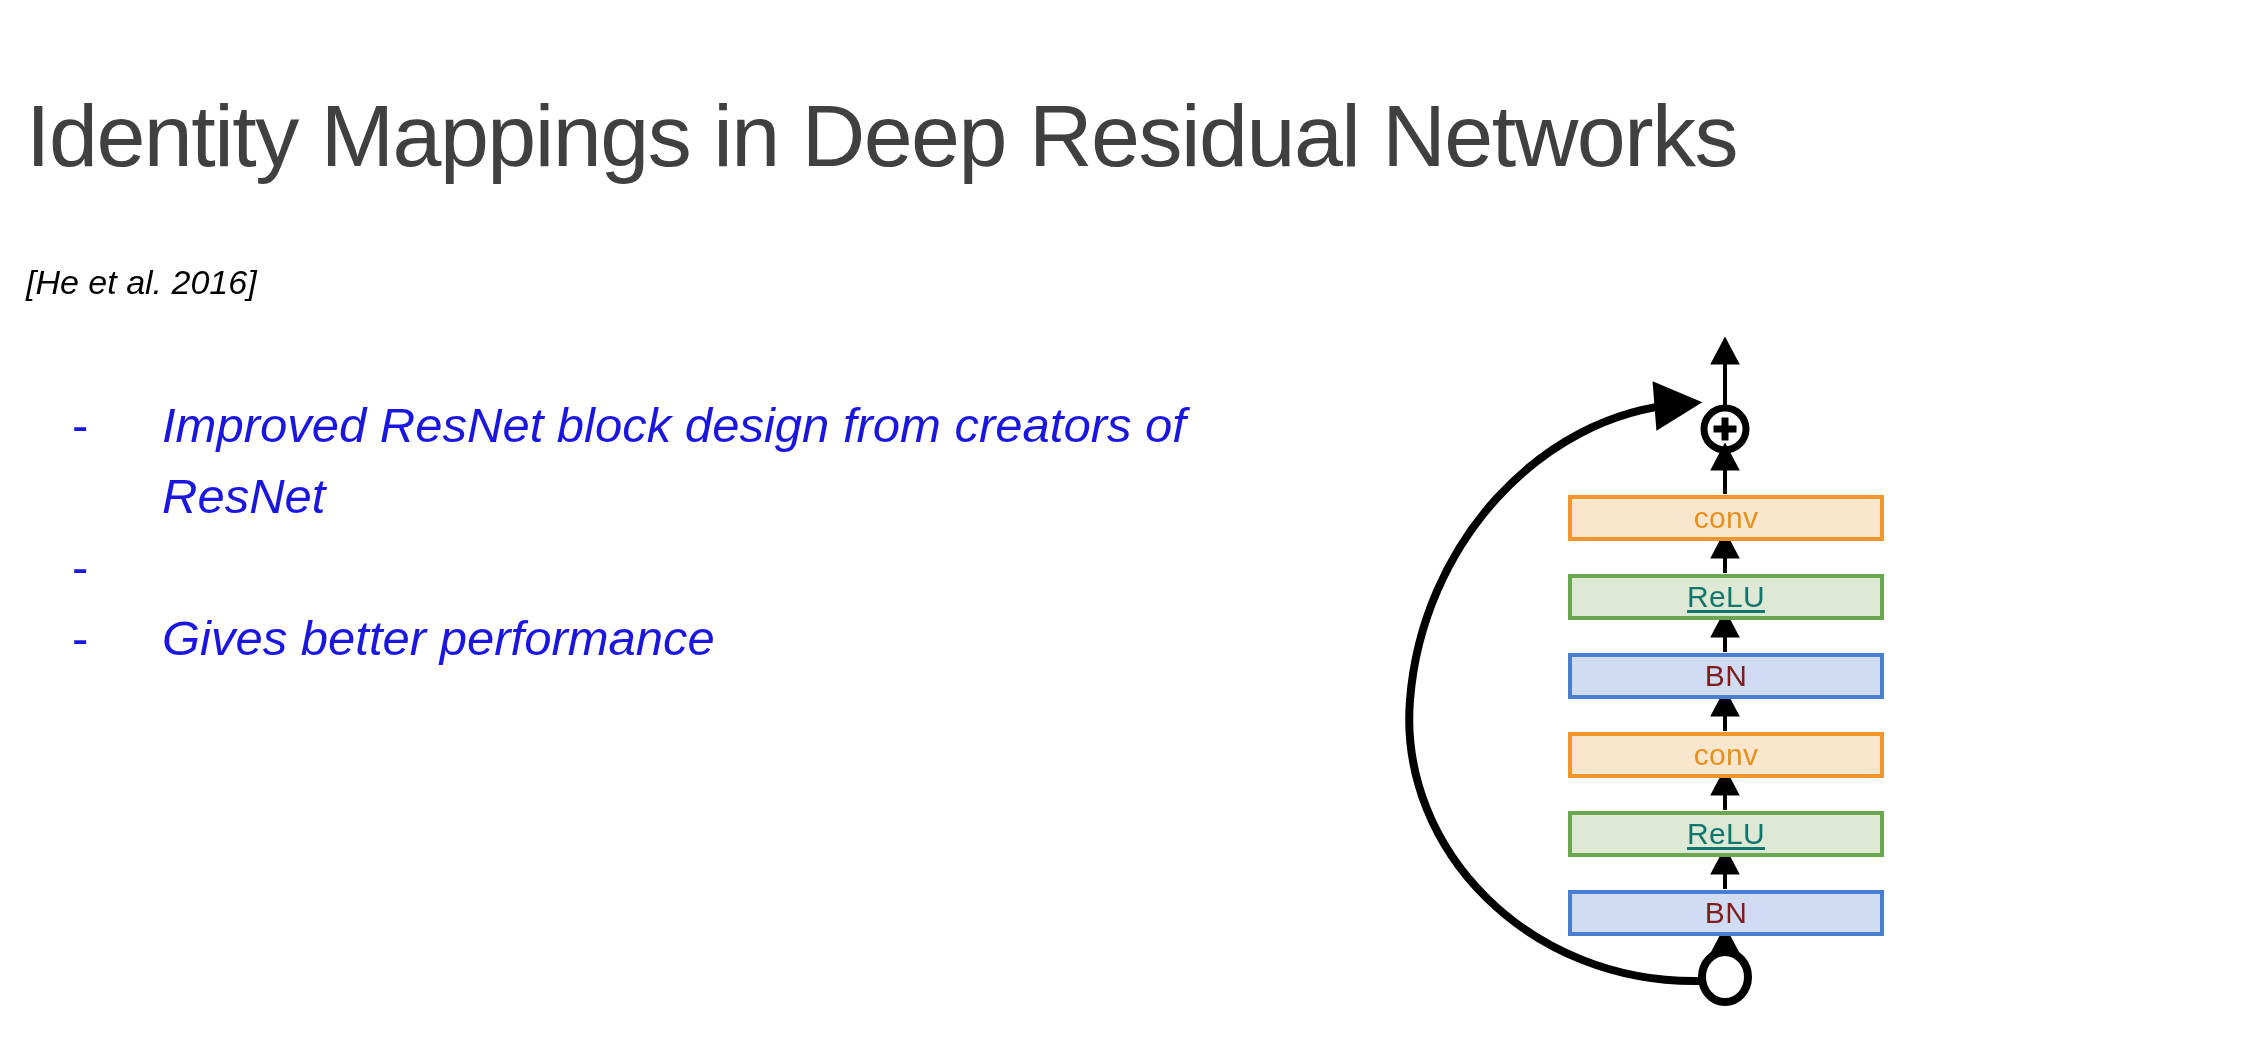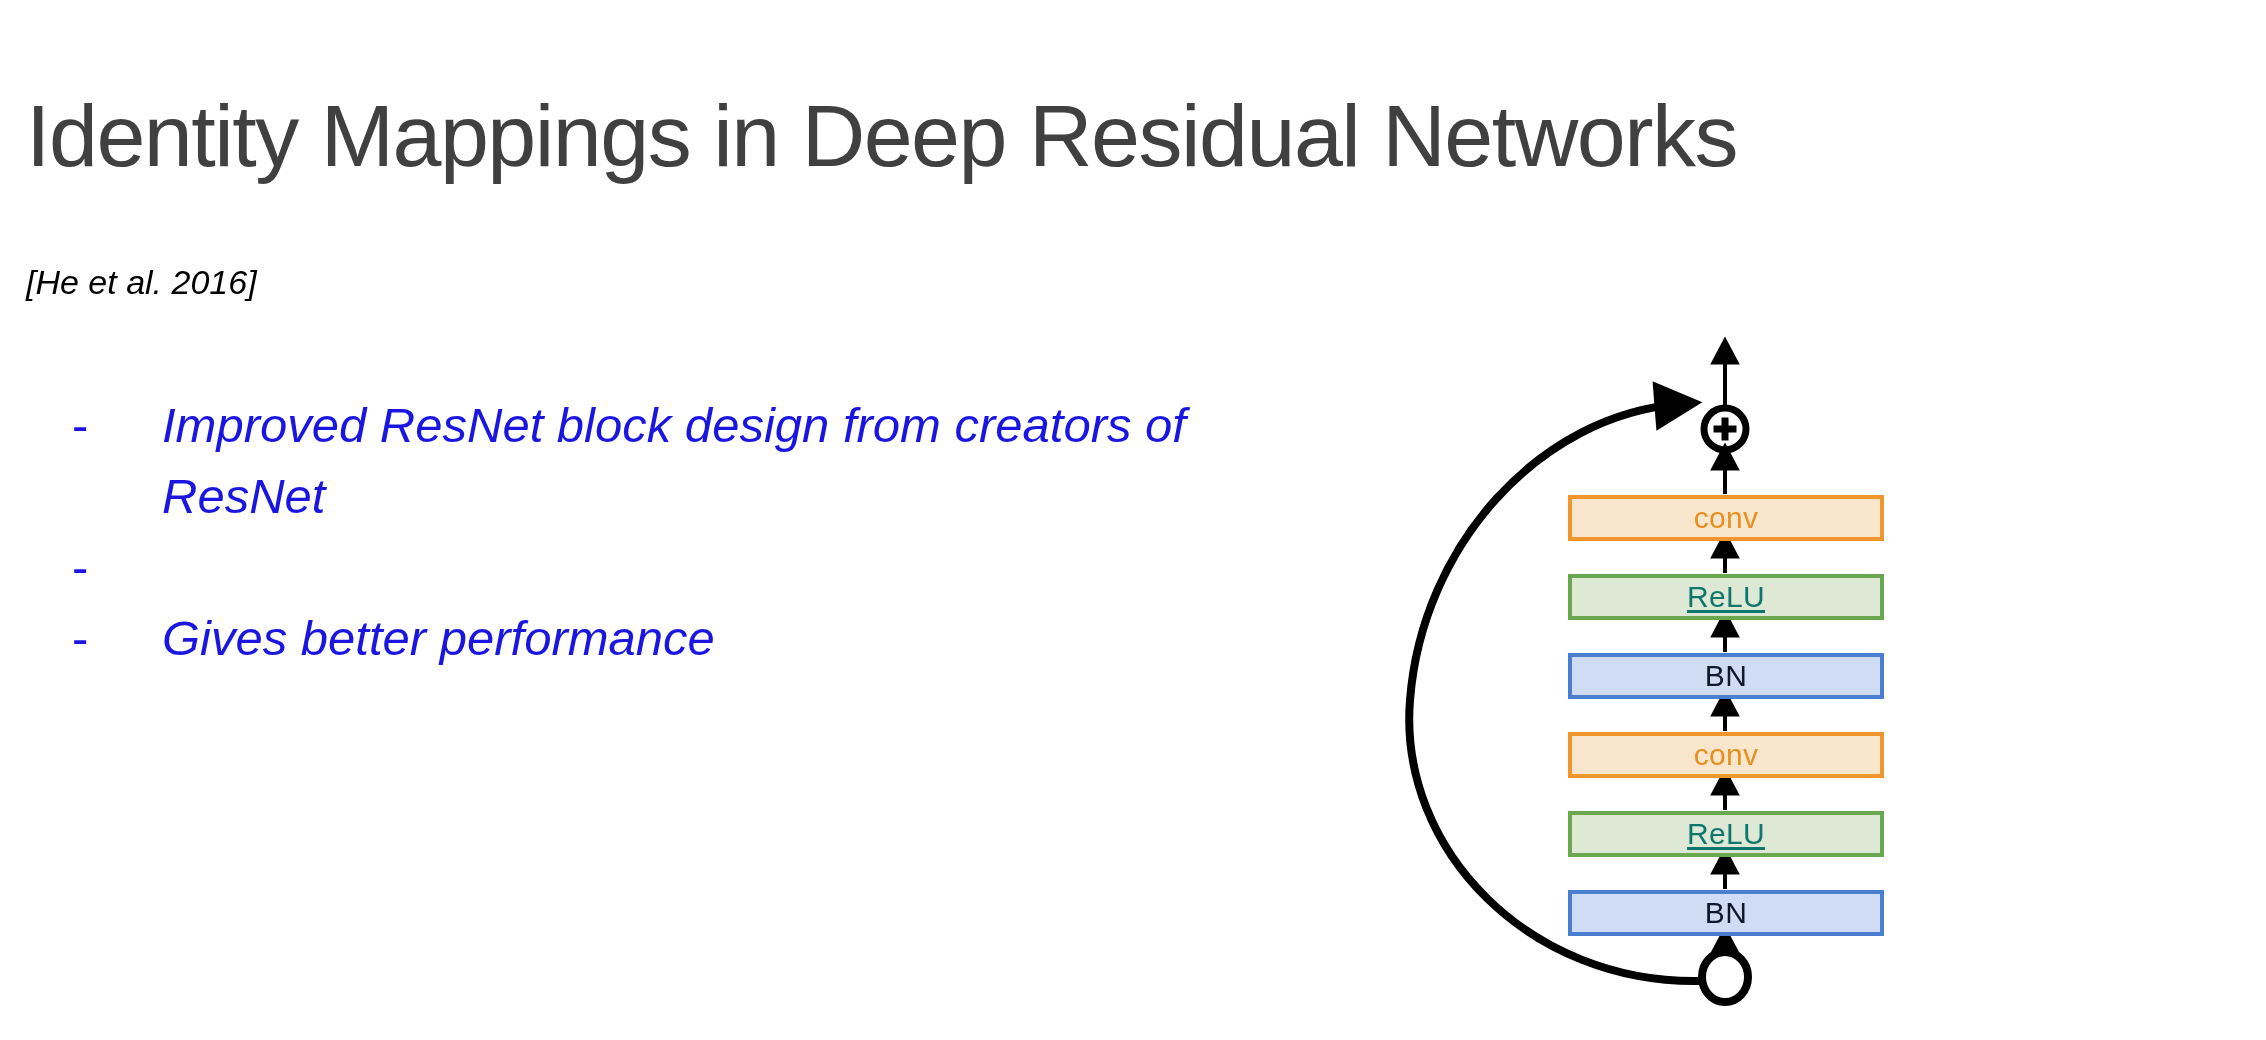--- a/index.html
+++ b/index.html
@@ -63,21 +63,21 @@
     width:316px;left:188px;
     height:46px;
     box-sizing:border-box;
     border-width:4px;border-style:solid;
     display:flex;align-items:center;justify-content:center;
     font-size:30px;line-height:1;
     letter-spacing:0.3px;
   }
   .blk.conv{background:#fae5cd;border-color:#f0962d;color:#e8901f;}
   .blk.relu{background:#dde9d4;border-color:#6aa84f;color:#0f766e;}
-  .blk.bn  {background:#cfdcf3;border-color:#4a7ed0;color:#0f172a;}
+  .blk.bn  {background:#cfdcf3;border-color:#4a7ed0;color:#7f1d1d;}
   .blk .lbl{display:inline-block;}
   .blk.relu .lbl{ text-decoration:underline; text-underline-offset:3px; }
 </style>
 </head>
 <body>
 
 <div class="slide">
 
 
   <div class="title">Identity Mappings in Deep Residual Networks</div>

